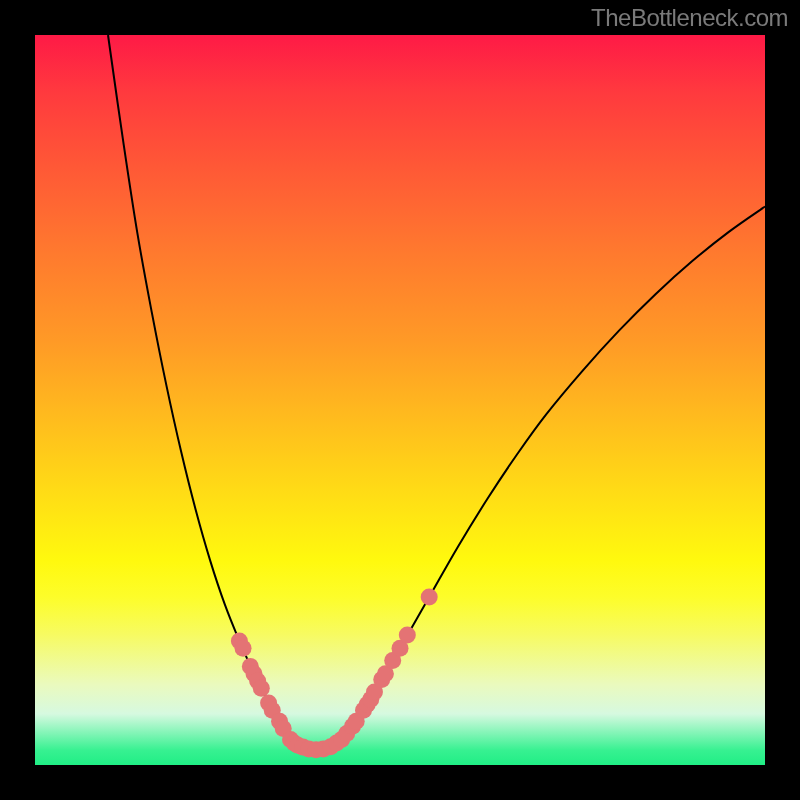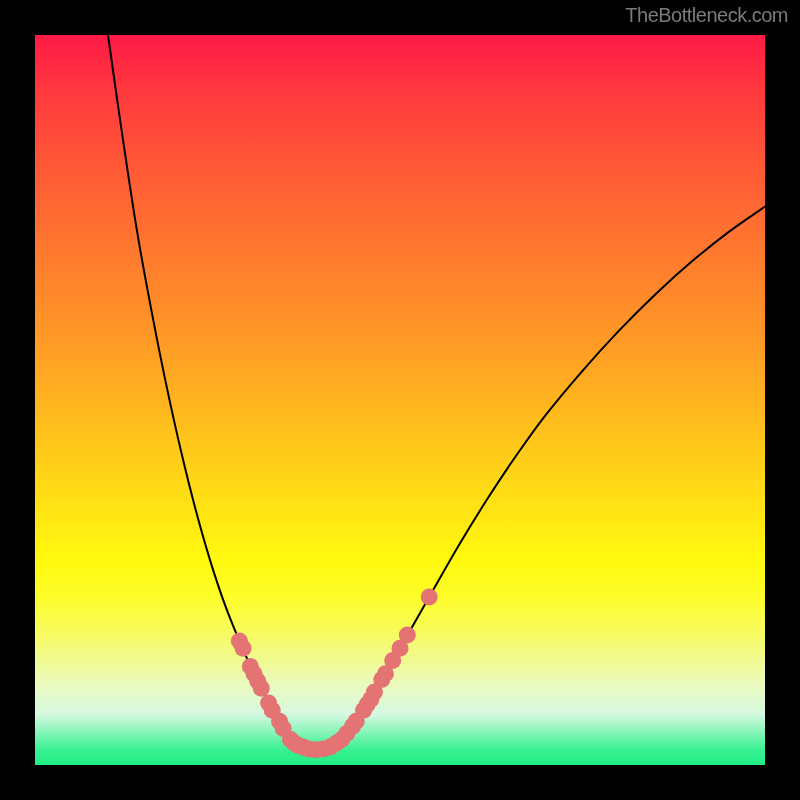--- a/index.html
+++ b/index.html
@@ -15,21 +15,21 @@
     position: relative;
     width: 800px;
     height: 800px;
     background: #000000;
   }
   .watermark {
     position: absolute;
     top: 4px;
     right: 12px;
     color: #7a7a7a;
-    font-size: 20px;
+    font-size: 24px;
     font-weight: 400;
     letter-spacing: -0.5px;
     z-index: 10;
     user-select: none;
   }
   .plot-area {
     position: absolute;
     left: 35px;
     top: 35px;
     width: 730px;

